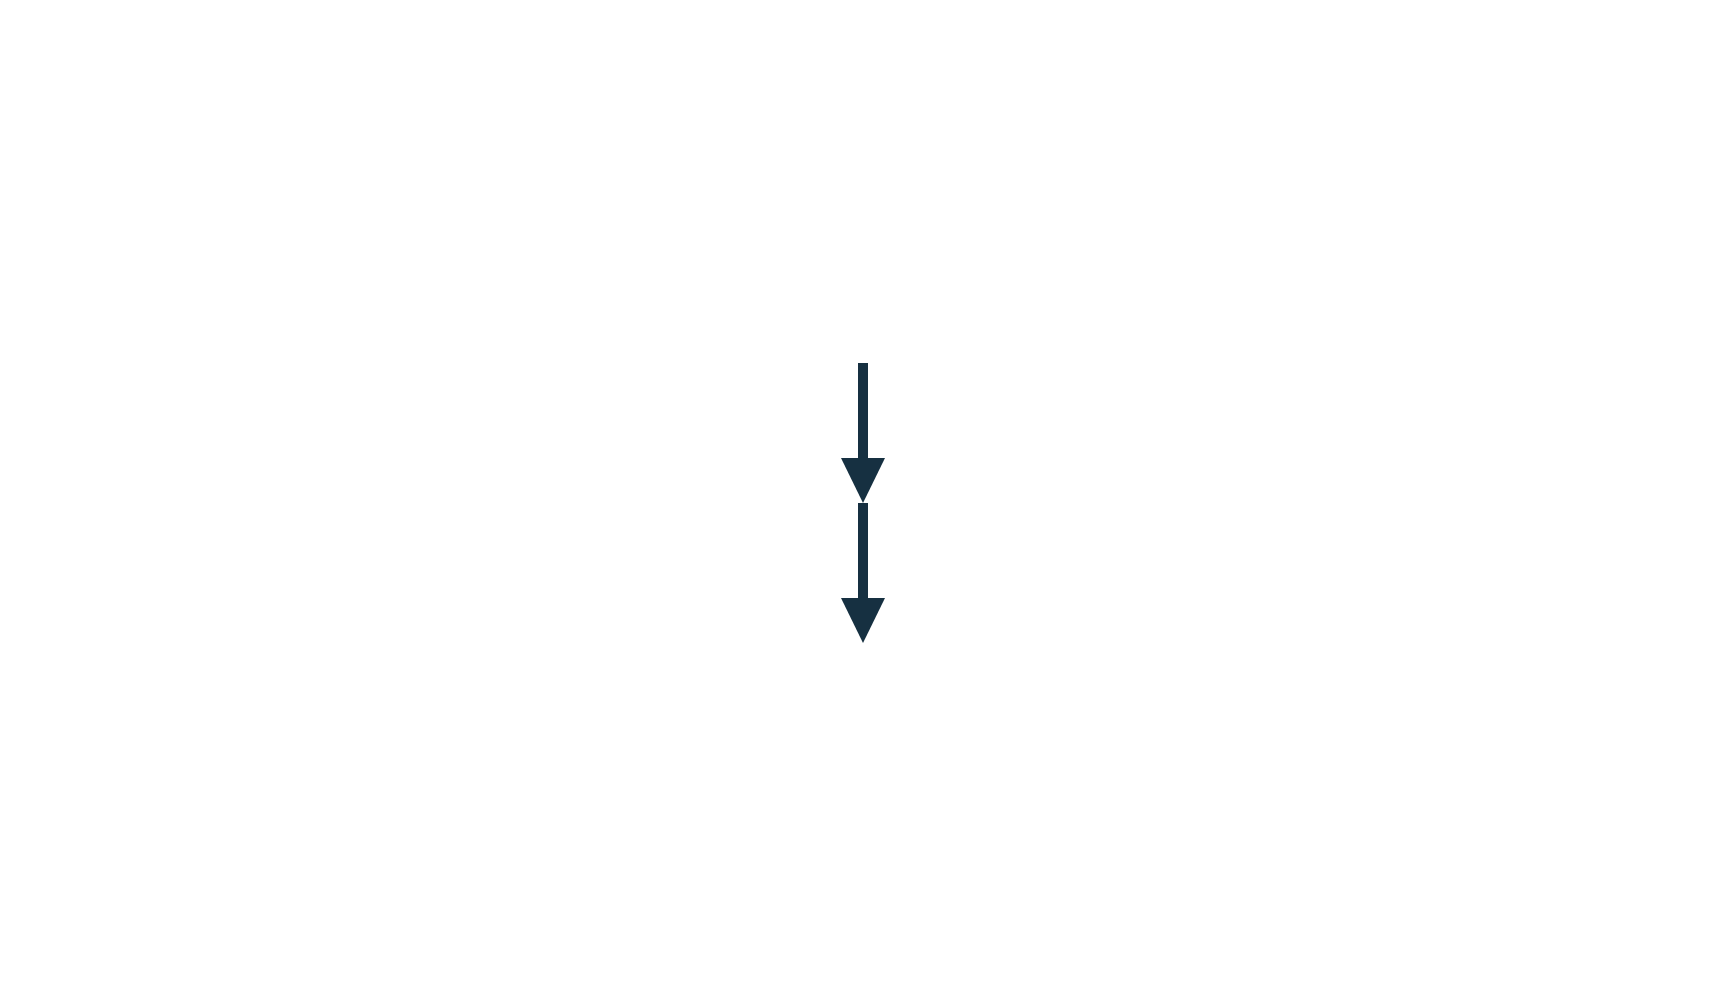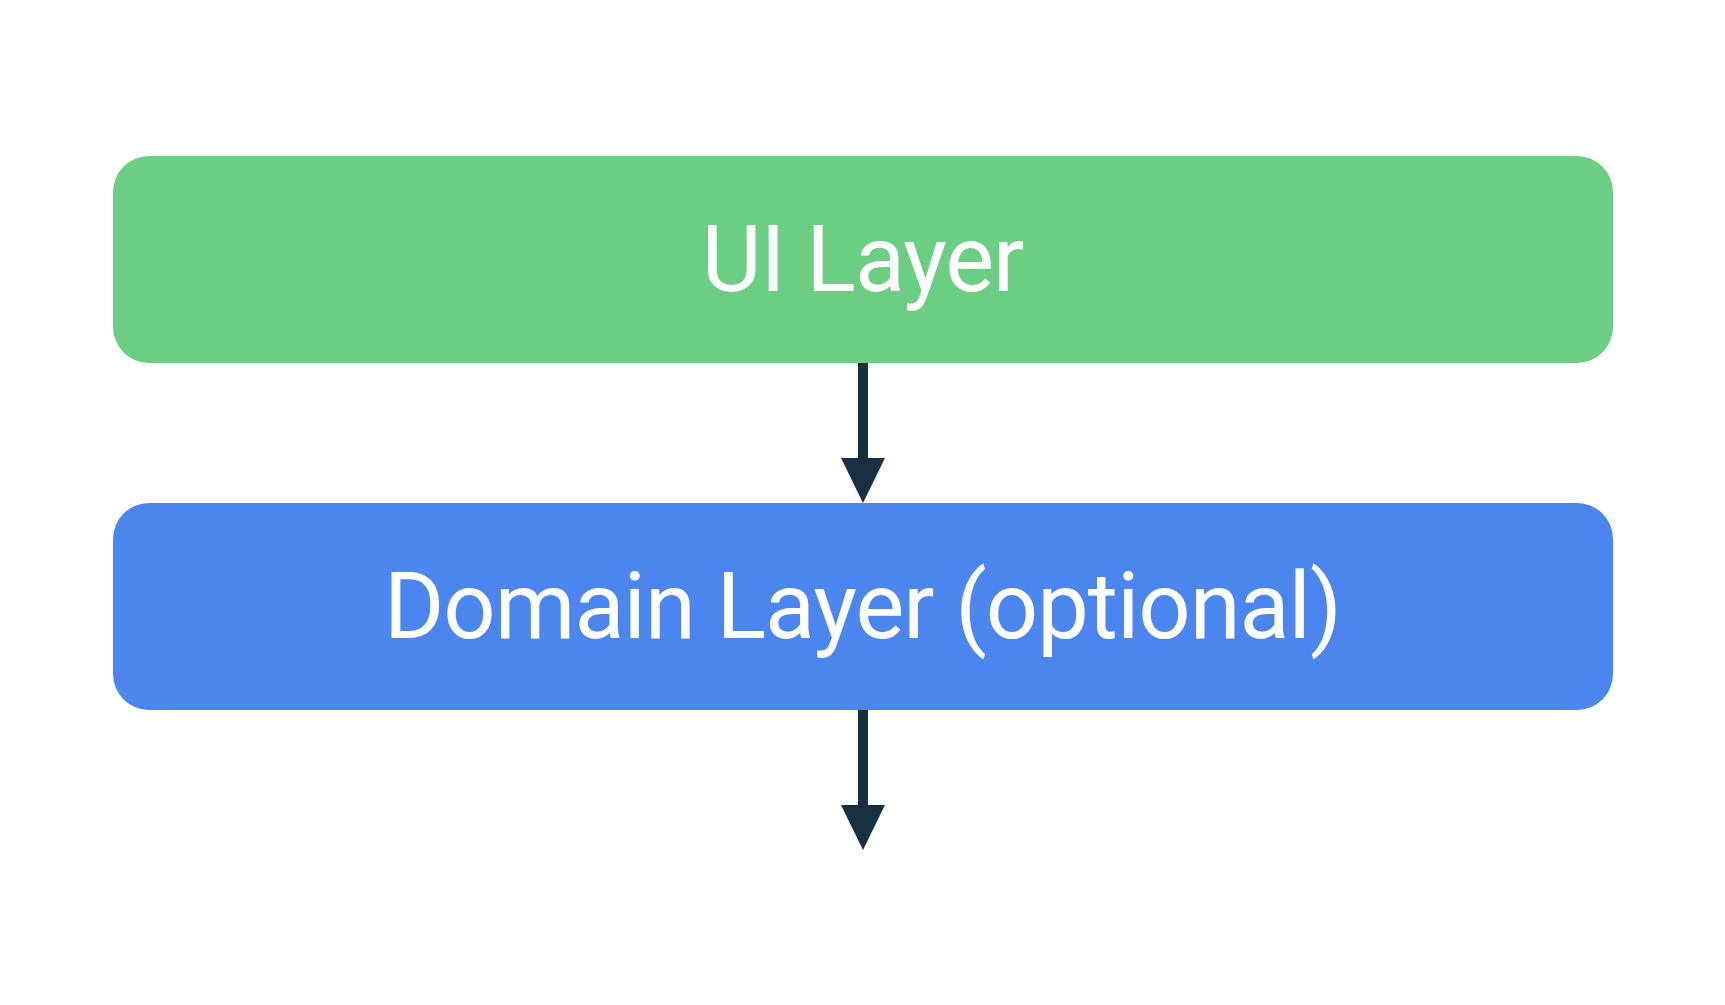--- a/index.html
+++ b/index.html
@@ -52,34 +52,28 @@
     }
     .arrow svg {
       width: 60px;
       height: 140px;
     }
   </style>
 </head>
 <body>
 
 <div class="diagram">
-  <div class="layer-box layer-ui">
-    <span>UI Layer</span>
-  </div>
 
   <div class="arrow">
     <svg viewBox="0 0 60 140">
       <line x1="30" y1="0" x2="30" y2="100" stroke="#163041" stroke-width="10"></line>
       <polygon points="30,140 8,95 52,95" fill="#163041"></polygon>
     </svg>
   </div>
 
-  <div class="layer-box layer-domain">
-    <span>Domain Layer (optional)</span>
-  </div>
 
   <div class="arrow">
     <svg viewBox="0 0 60 140">
       <line x1="30" y1="0" x2="30" y2="100" stroke="#163041" stroke-width="10"></line>
       <polygon points="30,140 8,95 52,95" fill="#163041"></polygon>
     </svg>
   </div>
 
 </div>
 

